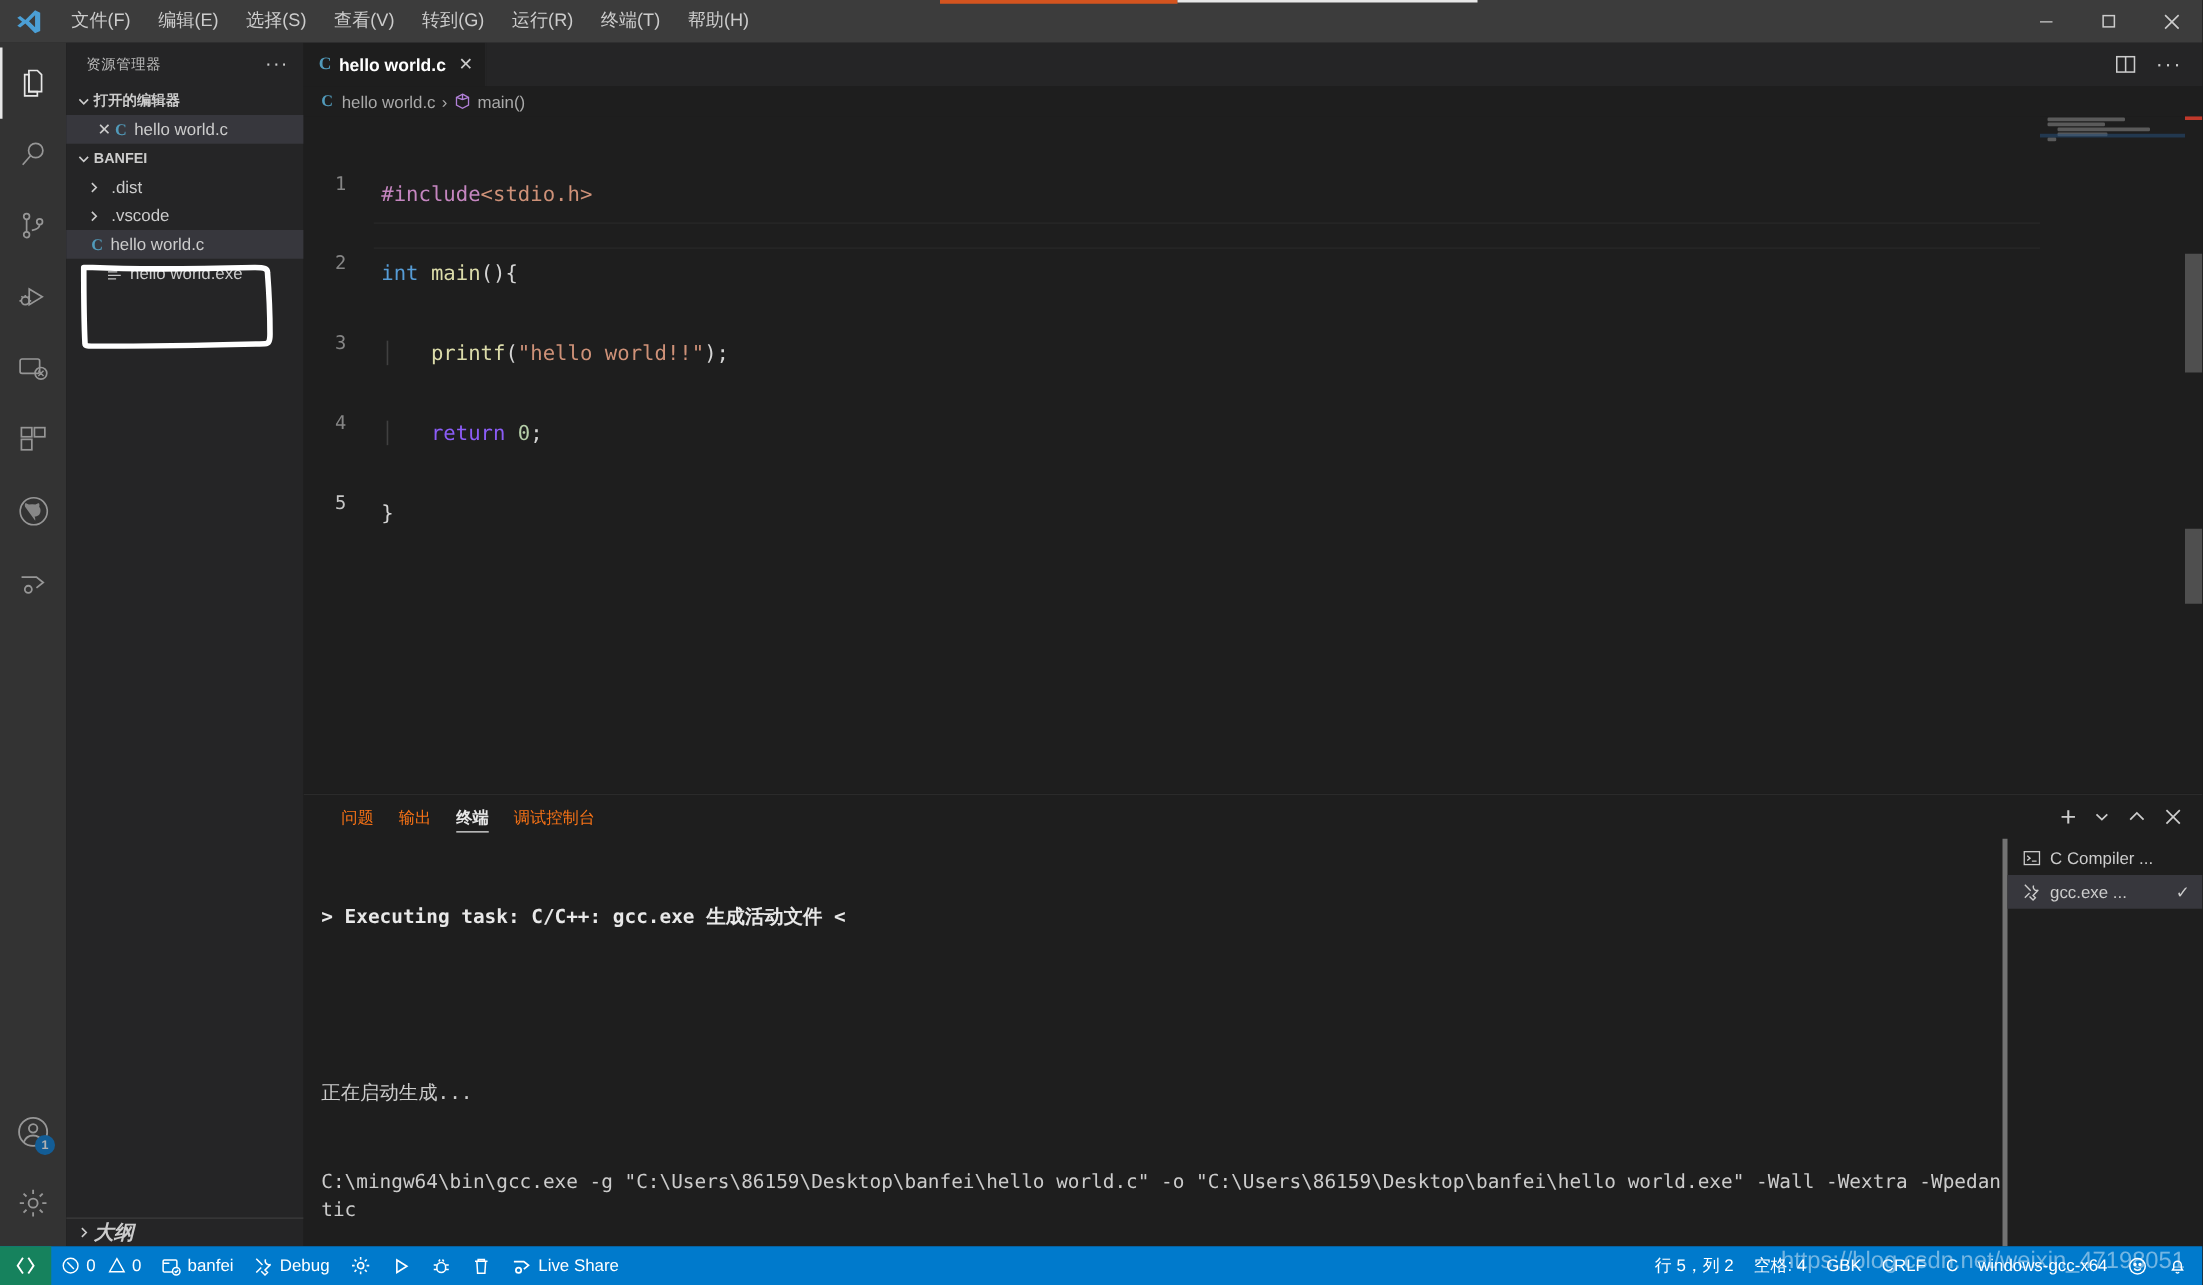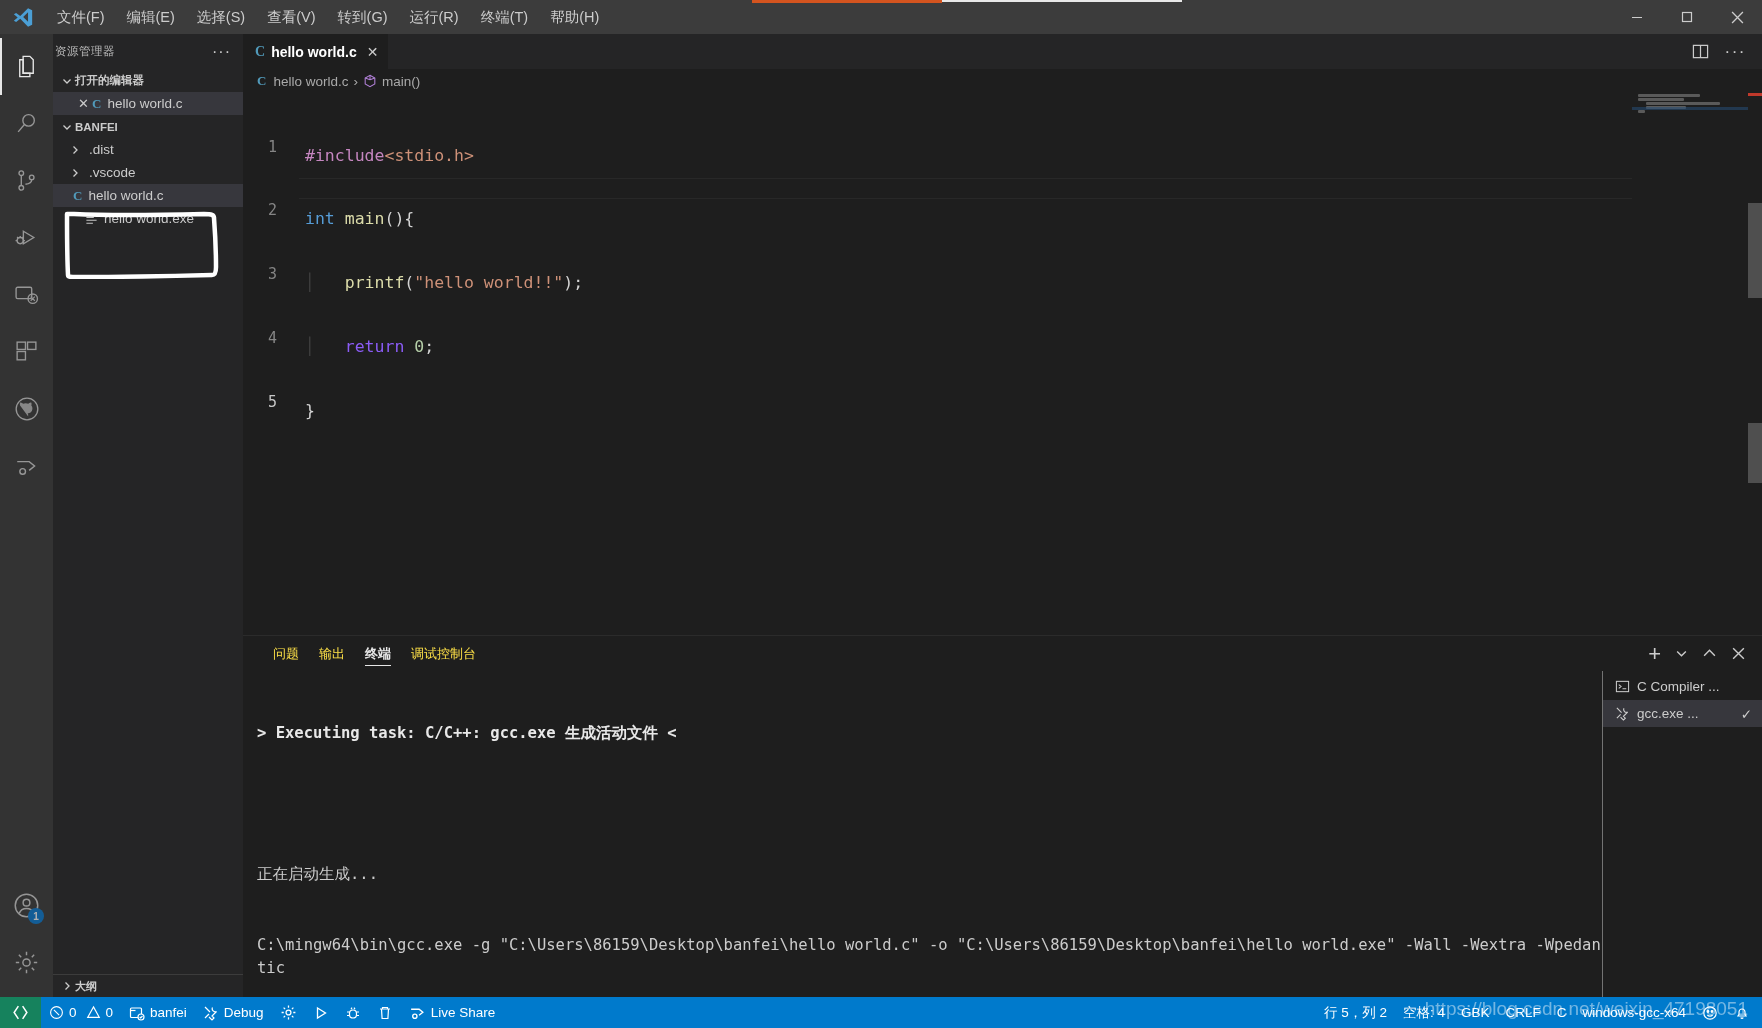--- a/index.html
+++ b/index.html
@@ -53,40 +53,40 @@
     font-size: 10px; min-width: 16px; height: 16px; border-radius: 8px;
     display: flex; align-items: center; justify-content: center; font-weight: 600;
   }
 
   
   .sidebar {
     width: 190px; flex: 0 0 190px; background: #252526; display: flex; flex-direction: column;
     color: #cccccc; font-size: 13px;
   }
   .sb-header {
-    height: 35px; display: flex; align-items: center; padding: 0 12px 0 2px;
+    height: 35px; display: flex; align-items: center; padding: 0 12px 0 16px;
     font-size: 11.5px; letter-spacing: .5px; color: #bbbbbb;
   }
   .sb-header .dots { margin-left: auto; color: #cccccc; font-size: 16px; letter-spacing: 1px; line-height: 10px; }
   .sect-head {
     height: 23px; display: flex; align-items: center; padding-left: 6px;
     font-size: 11.5px; font-weight: bold; color: #cccccc; cursor: pointer;
   }
   .chev { width: 16px; display: inline-flex; align-items: center; justify-content: center; }
   .row {
     height: 23px; display: flex; align-items: center; font-size: 13.5px; color: #cccccc;
     padding-left: 8px; cursor: pointer; white-space: nowrap;
   }
   .row.selected { background: #37373d; }
   .c-icon { color: #519aba; font-weight: bold; font-size: 13px; margin-right: 6px; font-family: "Liberation Serif", serif; }
   .x-close { width: 17px; display: inline-flex; align-items: center; justify-content: center; color: #cccccc; font-size: 13px; }
   .sb-spacer { flex: 1; }
   .outline-head {
     height: 23px; border-top: 1px solid #3c3c3c; display: flex; align-items: center;
-    padding-left: 6px; font-size: 11px; font-weight: bold; color: #cccccc;
+    padding-left: 6px; font-size: 16px; font-weight: bold; color: #cccccc; font-style: italic;
   }
 
   
   .annot {
     position: absolute; left: 64px; top: 211px; width: 137px; height: 58px;
     z-index: 40; pointer-events: none;
   }
 
   
   .main { flex: 1; display: flex; flex-direction: column; min-width: 0; background: #1e1e1e; }
@@ -143,38 +143,38 @@
     position: absolute; right: 0; top: 0; width: 14px; height: 100%; background: #1e1e1e;
   }
   .ed-scroll .thumb { position: absolute; top: 110px; left: 0; width: 14px; height: 95px; background: #4f4f4f; }
   .ed-scroll .thumb2 { position: absolute; top: 330px; left: 0; width: 14px; height: 60px; background: #4f4f4f; }
   .ed-overview-mark { position: absolute; right: 0; top: 0; width: 14px; height: 3px; background: #c0392b; }
 
   
   .panel { height: 362px; flex: 0 0 362px; background: #1e1e1e; display: flex; flex-direction: column; border-top: 1px solid #2b2b2b; }
   .panel-head { height: 35px; display: flex; align-items: stretch; padding-left: 20px; }
   .ptab {
-    display: flex; align-items: center; padding: 0 10px; font-size: 13px; color: #fde047;
+    display: flex; align-items: center; padding: 0 10px; font-size: 13px; color: #f97316;
     position: relative; cursor: pointer;
   }
   .ptab.active { color: #e7e7e7; font-weight: bold; }
   .ptab.active:after {
     content: ""; position: absolute; left: 10px; right: 10px; bottom: 5px; height: 1px; background: #e7e7e7;
   }
   .panel-actions { margin-left: auto; display: flex; align-items: center; gap: 14px; padding: 0 16px; color: #cccccc; }
   .panel-body { flex: 1; display: flex; min-height: 0; }
   .term {
     flex: 1; padding: 4px 0 0 14px; overflow: hidden;
     font-family: "DejaVu Sans Mono", "Liberation Mono", monospace;
     font-size: 15.5px; line-height: 23.5px; color: #cccccc; white-space: pre-wrap;
     word-break: break-all;
   }
   .term .bold { font-weight: bold; color: #e8e8e8; }
   .term-list {
-    width: 160px; flex: 0 0 160px; border-left: 1px solid #737373; padding-top: 2px;
+    width: 160px; flex: 0 0 160px; border-left: 4px solid #737373; padding-top: 2px;
   }
   .tl-item {
     height: 27px; display: flex; align-items: center; gap: 7px; padding-left: 12px;
     font-size: 13.5px; color: #cccccc; cursor: pointer; white-space: nowrap; overflow: hidden;
   }
   .tl-item.active { background: #37373d; }
   .tl-check { margin-left: auto; padding-right: 10px; color: #cccccc; }
 
   
   .statusbar {

